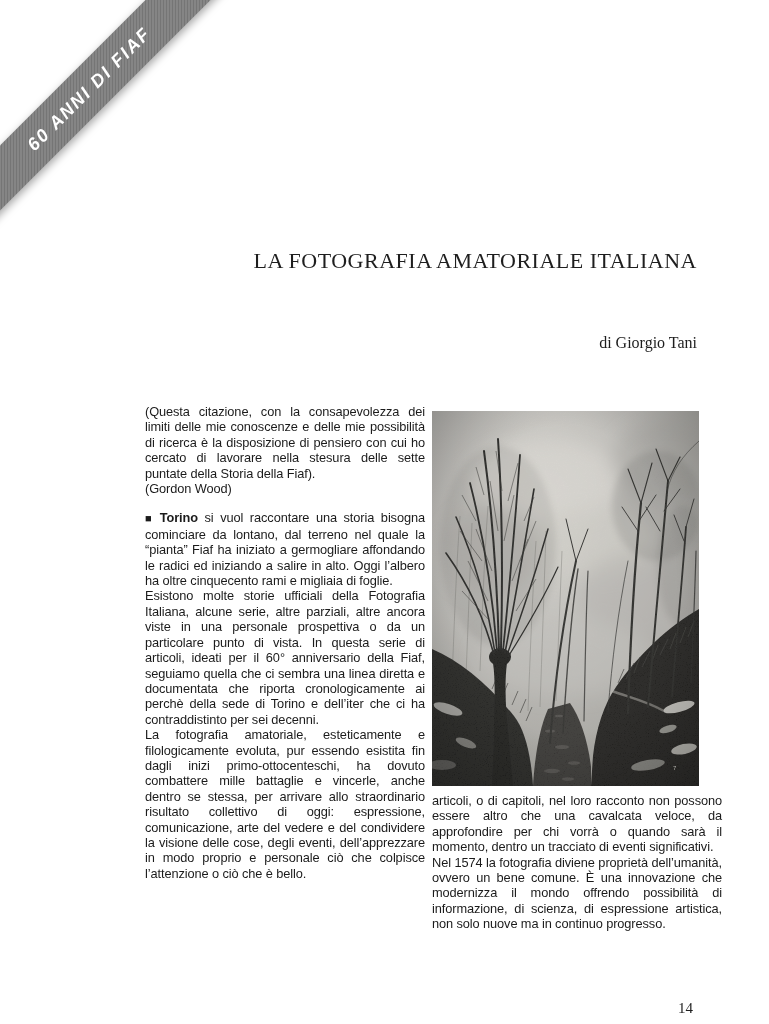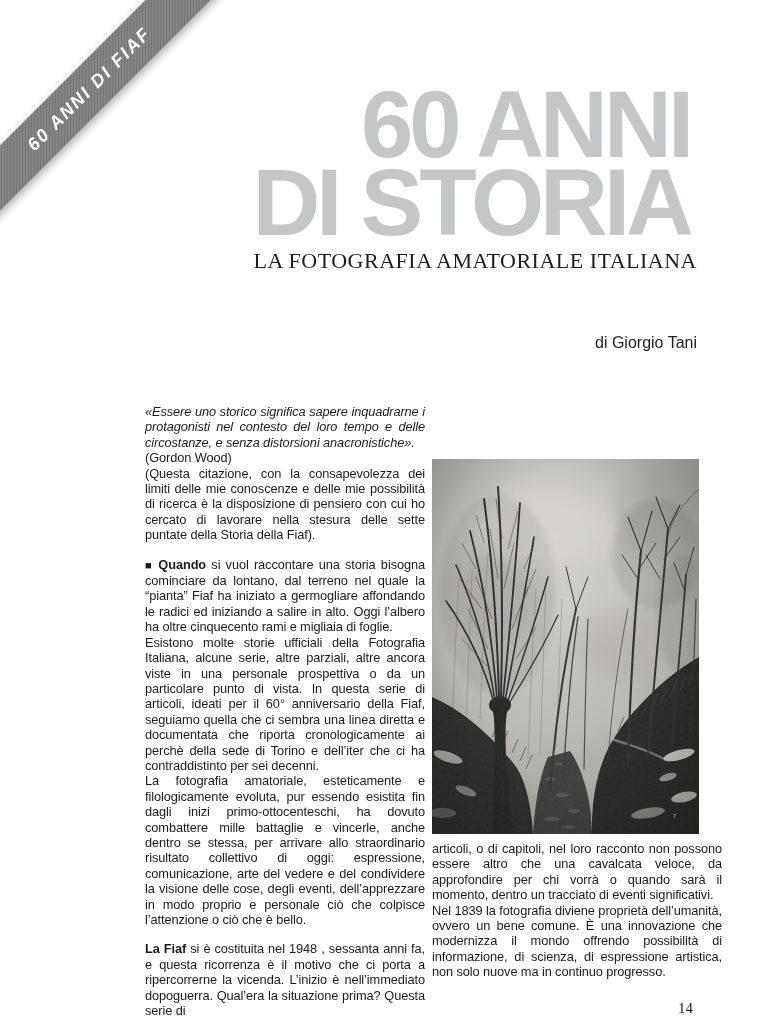--- a/index.html
+++ b/index.html
@@ -29,32 +29,32 @@
     color:#c5c6c8;
   }
   .title-line { display:block; }
   .subtitle {
     position:absolute; top:240px; right:72px;
     font-family:"Liberation Serif", serif; font-size:22px; letter-spacing:0.5px;
     color:#1e1e1e; white-space:nowrap;margin-top:8px;
   }
   .author {
     position:absolute; top:334px; right:72px;
-    font-family:Liberation Sans, sans-serif; font-size:16px; color:#1e1e1e;
+    font-family:Liberation Serif, serif; font-size:16px; color:#1e1e1e;
   }
 
   
   .col {
     position:absolute; text-align:justify; color:#1b1b1b;
     font-size:12.8px; line-height:15.4px; letter-spacing:-0.1px;
     hyphens:auto;
   }
   .col p { margin:0; }
   .col-left  { left:145px; top:404px; width:280px; }
-  .col-right { left:432px; top:411px; width:290px;margin-top:48px; }
+  .col-right { left:432px; top:411px; width:290px; }
   .quote { font-style:italic; }
   .lead { font-weight:bold; }
   .sq { margin-right:5px; font-size:11px; }
   .pspace { height:14px; }
 
   .photo { width:267px; height:375px; margin-bottom:7px; }
   .photo svg { display:block; }
 
   .pagenum {
     position:absolute; top:980px; right:76px;
@@ -63,37 +63,31 @@
 </style>
 </head>
 <body>
 
 <div class="page">
 
   <div class="ribbon">
     <span class="ribbon-label">60 ANNI DI FIAF</span>
   </div>
 
-  <div class="title">
-    <span class="title-line">60 ANNI</span>
-    <span class="title-line">DI STORIA</span>
-  </div>
   <div class="subtitle">LA FOTOGRAFIA AMATORIALE ITALIANA</div>
   <div class="author">di Giorgio Tani</div>
 
   <div class="col col-left">
-    <p class="quote">«Essere uno storico significa sapere inquadrarne i protagonisti nel contesto del loro tempo e delle circostanze, e senza distorsioni anacronistiche».</p>
+    <p>(Questa citazione, con la consapevolezza dei limiti delle mie conoscenze e delle mie possibilità di ricerca è la disposizione di pensiero con cui ho cercato di lavorare nella stesura delle sette puntate della Storia della Fiaf).</p>
     <p>(Gordon Wood)</p>
-    <p>(Questa citazione, con la consapevolezza dei limiti delle mie conoscenze e delle mie possibilità di ricerca è la disposizione di pensiero con cui ho cercato di lavorare nella stesura delle sette puntate della Storia della Fiaf).</p>
     <div class="pspace"></div>
-    <p><span class="sq">■</span><span class="lead">Quando</span><span> si vuol raccontare una storia bisogna cominciare da lontano, dal terreno nel quale la “pianta” Fiaf ha iniziato a germogliare affondando le radici ed iniziando a salire in alto. Oggi l’albero ha oltre cinquecento rami e migliaia di foglie.</span></p>
+    <p><span class="sq">■</span><span class="lead">Torino</span><span> si vuol raccontare una storia bisogna cominciare da lontano, dal terreno nel quale la “pianta” Fiaf ha iniziato a germogliare affondando le radici ed iniziando a salire in alto. Oggi l’albero ha oltre cinquecento rami e migliaia di foglie.</span></p>
     <p>Esistono molte storie ufficiali della Fotografia Italiana, alcune serie, altre parziali, altre ancora viste in una personale prospettiva o da un particolare punto di vista. In questa serie di articoli, ideati per il 60° anniversario della Fiaf, seguiamo quella che ci sembra una linea diretta e documentata che riporta cronologicamente ai perchè della sede di Torino e dell’iter che ci ha contraddistinto per sei decenni.</p>
     <p>La fotografia amatoriale, esteticamente e filologicamente evoluta, pur essendo esistita fin dagli inizi primo-ottocenteschi, ha dovuto combattere mille battaglie e vincerle, anche dentro se stessa, per arrivare allo straordinario risultato collettivo di oggi: espressione, comunicazione, arte del vedere e del condividere la visione delle cose, degli eventi, dell’apprezzare in modo proprio e personale ciò che colpisce l’attenzione o ciò che è bello.</p>
     <div class="pspace"></div>
-    <p><span class="lead">La Fiaf</span><span> si è costituita nel 1948 , sessanta anni fa, e questa ricorrenza è il motivo che ci porta a ripercorrerne la vicenda. L’inizio è nell’immediato dopoguerra. Qual’era la situazione prima? Questa serie di</span></p>
   </div>
 
   <div class="col col-right">
     <div class="photo">
       <svg width="267" height="375" viewBox="0 0 267 375" xmlns="http://www.w3.org/2000/svg">
         <defs>
           <radialGradient id="sky" cx="42%" cy="26%" r="90%">
             <stop offset="0" stop-color="#dedcd6"></stop>
             <stop offset="0.45" stop-color="#bcbab6"></stop>
             <stop offset="1" stop-color="#96958f"></stop>
@@ -235,18 +229,18 @@
           <path d="M267,30 C250,45 240,60 235,80" stroke-width="1" opacity="0.5"></path>
         </g>
 
         <text x="241" y="359" font-size="6" fill="#d8d6d1" font-family="Liberation Sans, sans-serif">7</text>
 
         <rect width="267" height="375" filter="url(#grain)" opacity="0.18"></rect>
         <rect width="267" height="375" fill="url(#vig)"></rect>
       </svg>
     </div>
     <p>articoli, o di capitoli, nel loro racconto non possono essere altro che una cavalcata veloce, da approfondire per chi vorrà o quando sarà il momento, dentro un tracciato di eventi significativi.</p>
-    <p>Nel 1839 la fotografia diviene proprietà dell’umanità, ovvero un bene comune. È una innovazione che modernizza il mondo offrendo possibilità di informazione, di scienza, di espressione artistica, non solo nuove ma in continuo progresso.</p>
+    <p>Nel 1574 la fotografia diviene proprietà dell’umanità, ovvero un bene comune. È una innovazione che modernizza il mondo offrendo possibilità di informazione, di scienza, di espressione artistica, non solo nuove ma in continuo progresso.</p>
   </div>
 
   <div class="pagenum">14</div>
 
 </div>
 
 </body></html>

